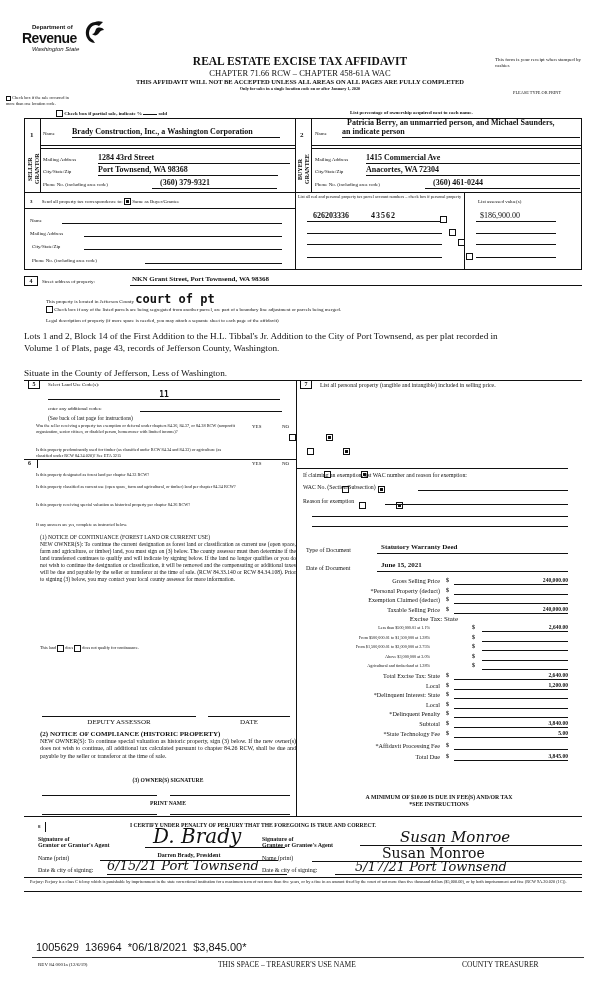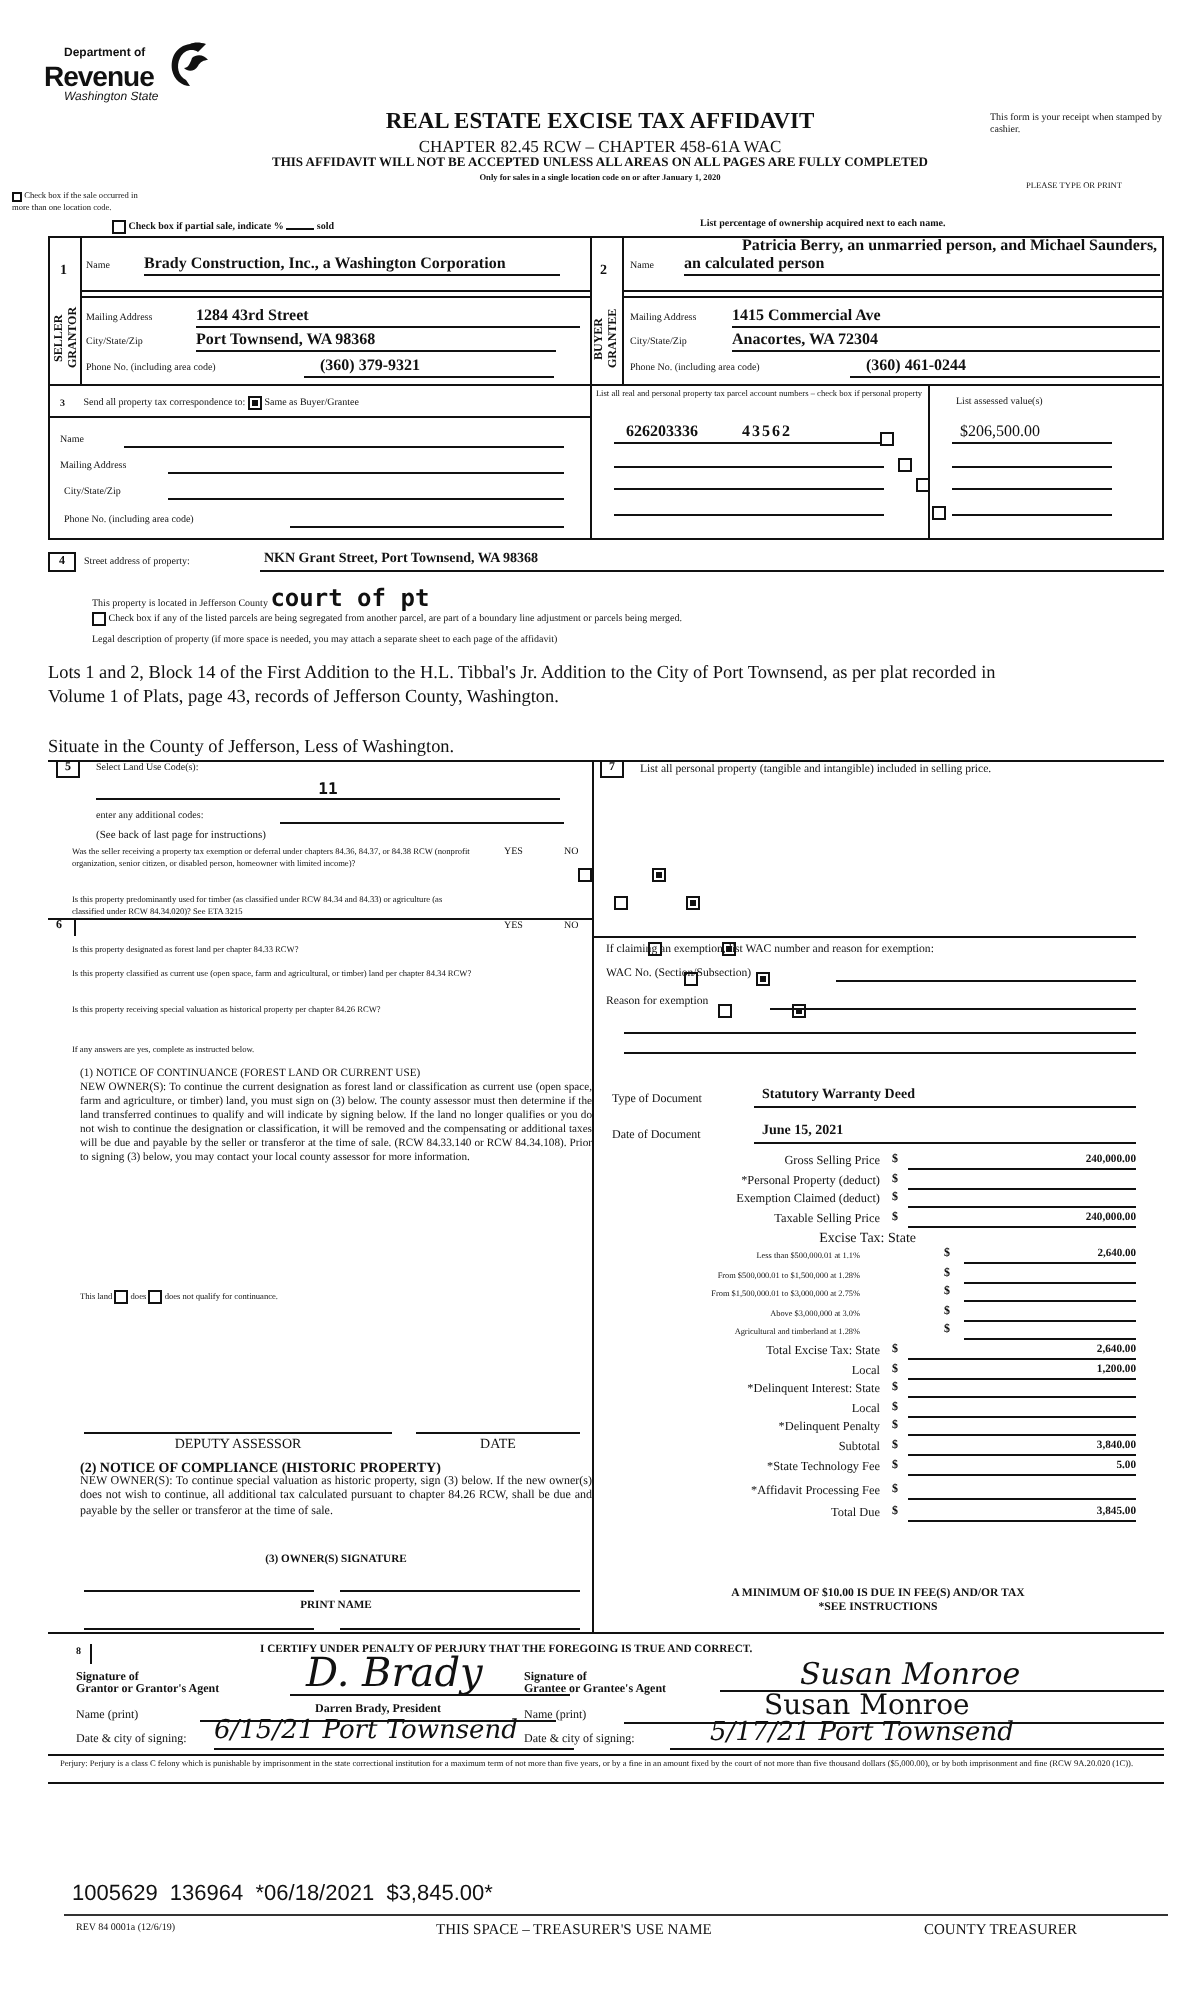--- a/index.html
+++ b/index.html
@@ -31,21 +31,21 @@
   <div class="abs" style="left:10px;top:4px;font-size:6px;font-weight:bold;">Department of</div>
   <div class="abs" style="left:0;top:10px;font-size:14px;font-weight:bold;letter-spacing:-0.5px;">Revenue</div>
   <div class="abs" style="left:10px;top:26px;font-size:6px;font-style:italic;">Washington State</div>
   <svg class="abs" style="left:62px;top:0;" width="22" height="24" viewBox="0 0 22 24">
     <path d="M11 2 C4 3 1 9 2 15 C3 20 7 23 11 23 L9 20 C5 18 4 13 6 9 C8 5 12 4 15 6 L19 2 C16 1 13 1 11 2 Z" fill="#111"></path>
     <path d="M12 9 C14 7 18 7 20 10 C18 10 16 11 15 13 C13 16 10 16 8 14 C10 14 11 12 12 9 Z" fill="#111"></path>
   </svg>
 </div>
 
 <div class="abs b" style="left:0;width:600px;top:55px;text-align:center;font-size:11.5px;">REAL ESTATE EXCISE TAX AFFIDAVIT</div>
-<div class="abs" style="left:0;width:600px;top:68px;text-align:center;font-size:8.5px;">CHAPTER 82.45 RCW – CHAPTER 458-61A WAC</div>
+<div class="abs" style="left:0;width:600px;top:68px;text-align:center;font-size:8.5px;">CHAPTER 71.66 RCW – CHAPTER 458-61A WAC</div>
 <div class="abs b" style="left:0;width:600px;top:78px;text-align:center;font-size:6.5px;">THIS AFFIDAVIT WILL NOT BE ACCEPTED UNLESS ALL AREAS ON ALL PAGES ARE FULLY COMPLETED</div>
 <div class="abs b tiny" style="left:0;width:600px;top:86px;text-align:center;">Only for sales in a single location code on or after January 1, 2020</div>
 <div class="abs small" style="left:495px;top:57px;width:90px;line-height:6px;">This form is your receipt when stamped by cashier.</div>
 <div class="abs tiny" style="left:513px;top:90px;">PLEASE TYPE OR PRINT</div>
 
 <div class="abs tiny" style="left:6px;top:95px;width:70px;line-height:5px;">
   <span class="cb" style="width:5px;height:5px;"></span>
   <span>Check box if the sale occurred in more than one location code.</span>
 </div>
 <div class="abs small b" style="left:56px;top:110px;">
@@ -73,23 +73,23 @@
 <div class="abs val line" style="left:98px;top:153px;width:192px;height:11px;">1284 43rd Street</div>
 <div class="abs small" style="left:43px;top:169px;">City/State/Zip</div>
 <div class="abs val line" style="left:98px;top:165px;width:180px;height:11px;">Port Townsend, WA 98368</div>
 <div class="abs small" style="left:43px;top:182px;">Phone No. (including area code)</div>
 <div class="abs val line" style="left:152px;top:178px;width:125px;height:11px;padding-left:8px;">(360) 379-9321</div>
 
 
 <div class="abs b" style="left:300px;top:131px;">2</div>
 <div class="vr" style="left:311px;top:118px;height:74px;"></div>
 <div class="abs vlabel" style="left:297px;top:148px;height:42px;width:12px;">BUYER GRANTEE</div>
-<div class="abs val" style="left:347px;top:118px;margin-left:24px;">Patricia Berry, an unmarried person, and Michael Saunders,</div>
+<div class="abs val" style="left:347px;top:118px;">Patricia Berry, an unmarried person, and Michael Saunders,</div>
 <div class="abs small" style="left:315px;top:131px;">Name</div>
-<div class="abs val line" style="left:342px;top:127px;width:238px;height:11px;">an calculated person</div>
+<div class="abs val line" style="left:342px;top:127px;width:238px;height:11px;">an indicate person</div>
 <div class="hr" style="left:311px;top:145px;width:271px;"></div>
 <div class="hr" style="left:311px;top:148px;width:271px;"></div>
 <div class="abs small" style="left:315px;top:157px;">Mailing Address</div>
 <div class="abs val line" style="left:366px;top:153px;width:214px;height:11px;">1415 Commercial Ave</div>
 <div class="abs small" style="left:315px;top:169px;">City/State/Zip</div>
 <div class="abs val line" style="left:366px;top:165px;width:214px;height:11px;">Anacortes, WA 72304</div>
 <div class="abs small" style="left:315px;top:182px;">Phone No. (including area code)</div>
 <div class="abs val line" style="left:425px;top:178px;width:155px;height:11px;padding-left:8px;">(360) 461-0244</div>
 
 
@@ -111,21 +111,21 @@
 
 
 <div class="abs tiny" style="left:297px;top:194px;width:165px;text-align:center;line-height:5px;">List all real and personal property tax parcel account numbers – check box if personal property</div>
 <div class="vr" style="left:464px;top:192px;height:78px;"></div>
 <div class="abs small" style="left:478px;top:199px;">List assessed value(s)</div>
 <div class="abs val line" style="left:307px;top:211px;width:135px;height:11px;">
   <span style="margin-left:6px;">626203336</span>
   <span style="margin-left:20px;letter-spacing:1px;">43562</span>
 </div>
 <span class="cb abs" style="left:440px;top:215px;"></span>
-<div class="abs val line" style="left:476px;top:211px;width:80px;height:11px;padding-left:4px;font-weight:normal;">$206,500.00</div>
+<div class="abs val line" style="left:476px;top:211px;width:80px;height:11px;padding-left:4px;font-weight:normal;">$186,900.00</div>
 <div class="abs line" style="left:307px;top:225px;width:135px;height:9px;"></div>
 <span class="cb abs" style="left:440px;top:228px;"></span>
 <div class="abs line" style="left:476px;top:225px;width:80px;height:9px;"></div>
 <div class="abs line" style="left:307px;top:236px;width:135px;height:9px;"></div>
 <span class="cb abs" style="left:440px;top:238px;"></span>
 <div class="abs line" style="left:476px;top:236px;width:80px;height:9px;"></div>
 <div class="abs line" style="left:307px;top:249px;width:135px;height:9px;"></div>
 <span class="cb abs" style="left:440px;top:252px;"></span>
 <div class="abs line" style="left:476px;top:249px;width:80px;height:9px;"></div>
 

